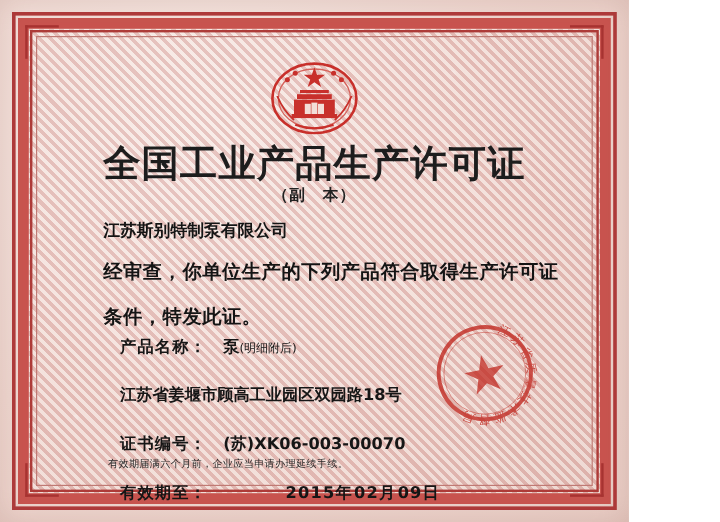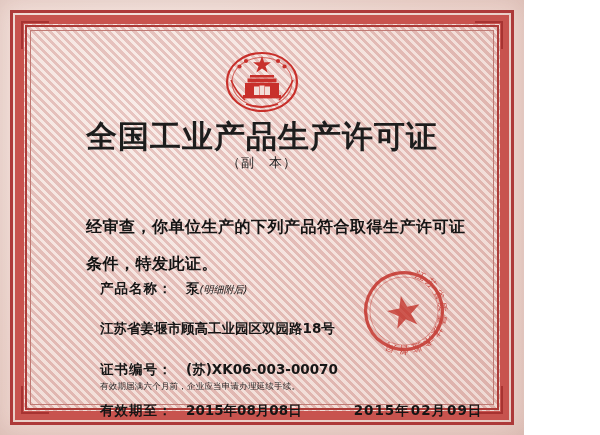--- a/index.html
+++ b/index.html
@@ -112,20 +112,21 @@
     white-space: nowrap;
   }
   .sub-title {
     position: absolute;
     top: 120px;
     left: 0; right: 0;
     text-align: center;
     font-size: 13px;
     color: #222;
     letter-spacing: 1px;
+    font-weight: bold;
   }
 
   
   .org-name {
     position: absolute;
     left: 52px;
     top: 150px;
     font-size: 14px;
     font-weight: bold;
     color: #151515;
@@ -162,42 +163,41 @@
     flex: none;
     letter-spacing: 1px;
     margin-top: 12px;
   }
   .field-value {
     font-weight: bold;
   }
   .field-note {
     font-weight: normal;
     font-size: 10px;
-    font-style: italic;
   }
 
   
   .validity-row {
     display: flex;
     align-items: baseline;
     white-space: nowrap;
   }
   .issue-date {
     margin-left: 52px;
     font-weight: bold;
     font-size: 13.5px;
     letter-spacing: 2px;
   }
   .issue-date .num {
     letter-spacing: 1px;
   }
 
   .footnote {
     position: absolute;
-    left: 66px;
+    left: 56px;
     bottom: 8px;
     font-size: 8.5px;
     color: #2b2b2b;
     letter-spacing: .2px;
   }
 
   
   .seal {
     position: absolute;
     right: 38px;
@@ -258,20 +258,21 @@
 
         <path d="M7 30 q5 12 14 20" fill="none" stroke="#c8302b" stroke-width="1.6"></path>
         <path d="M69 30 q-5 12 -14 20" fill="none" stroke="#c8302b" stroke-width="1.6"></path>
         <path d="M22 54 q16 6 32 0" fill="none" stroke="#c8302b" stroke-width="1.8"></path>
       </svg>
     </div>
 
     <div class="main-title">全国工业产品生产许可证</div>
     <div class="sub-title">（副　本）</div>
 
+    <div class="org-name">江苏斯别特制泵有限公司</div>
     <div class="statement">经审查，你单位生产的下列产品符合取得生产许可证条件，特发此证。</div>
 
     <div class="fields">
 
       <div class="field-row">
         <span class="field-label">产品名称：</span>
         <span class="field-value">泵</span>
         <span class="field-note">(明细附后)</span>
       </div>
 
@@ -282,21 +283,20 @@
         <span class="field-value">江苏省姜堰市顾高工业园区双园路18号</span>
       </div>
 
       <div class="field-row">
         <span class="field-label">证书编号：</span>
         <span class="field-value">(苏)XK06-003-00070</span>
       </div>
 
       <div class="field-row validity-row">
         <span class="field-label">有效期至：</span>
-        <span class="field-value">2015年08月08日</span>
         <span class="issue-date">
           <span class="num">2015</span><span>年</span><span class="num">02</span><span>月</span><span class="num">09</span><span>日</span>
         </span>
       </div>
 
     </div>
 
     <div class="footnote">有效期届满六个月前，企业应当申请办理延续手续。</div>
 
     <div class="seal">

